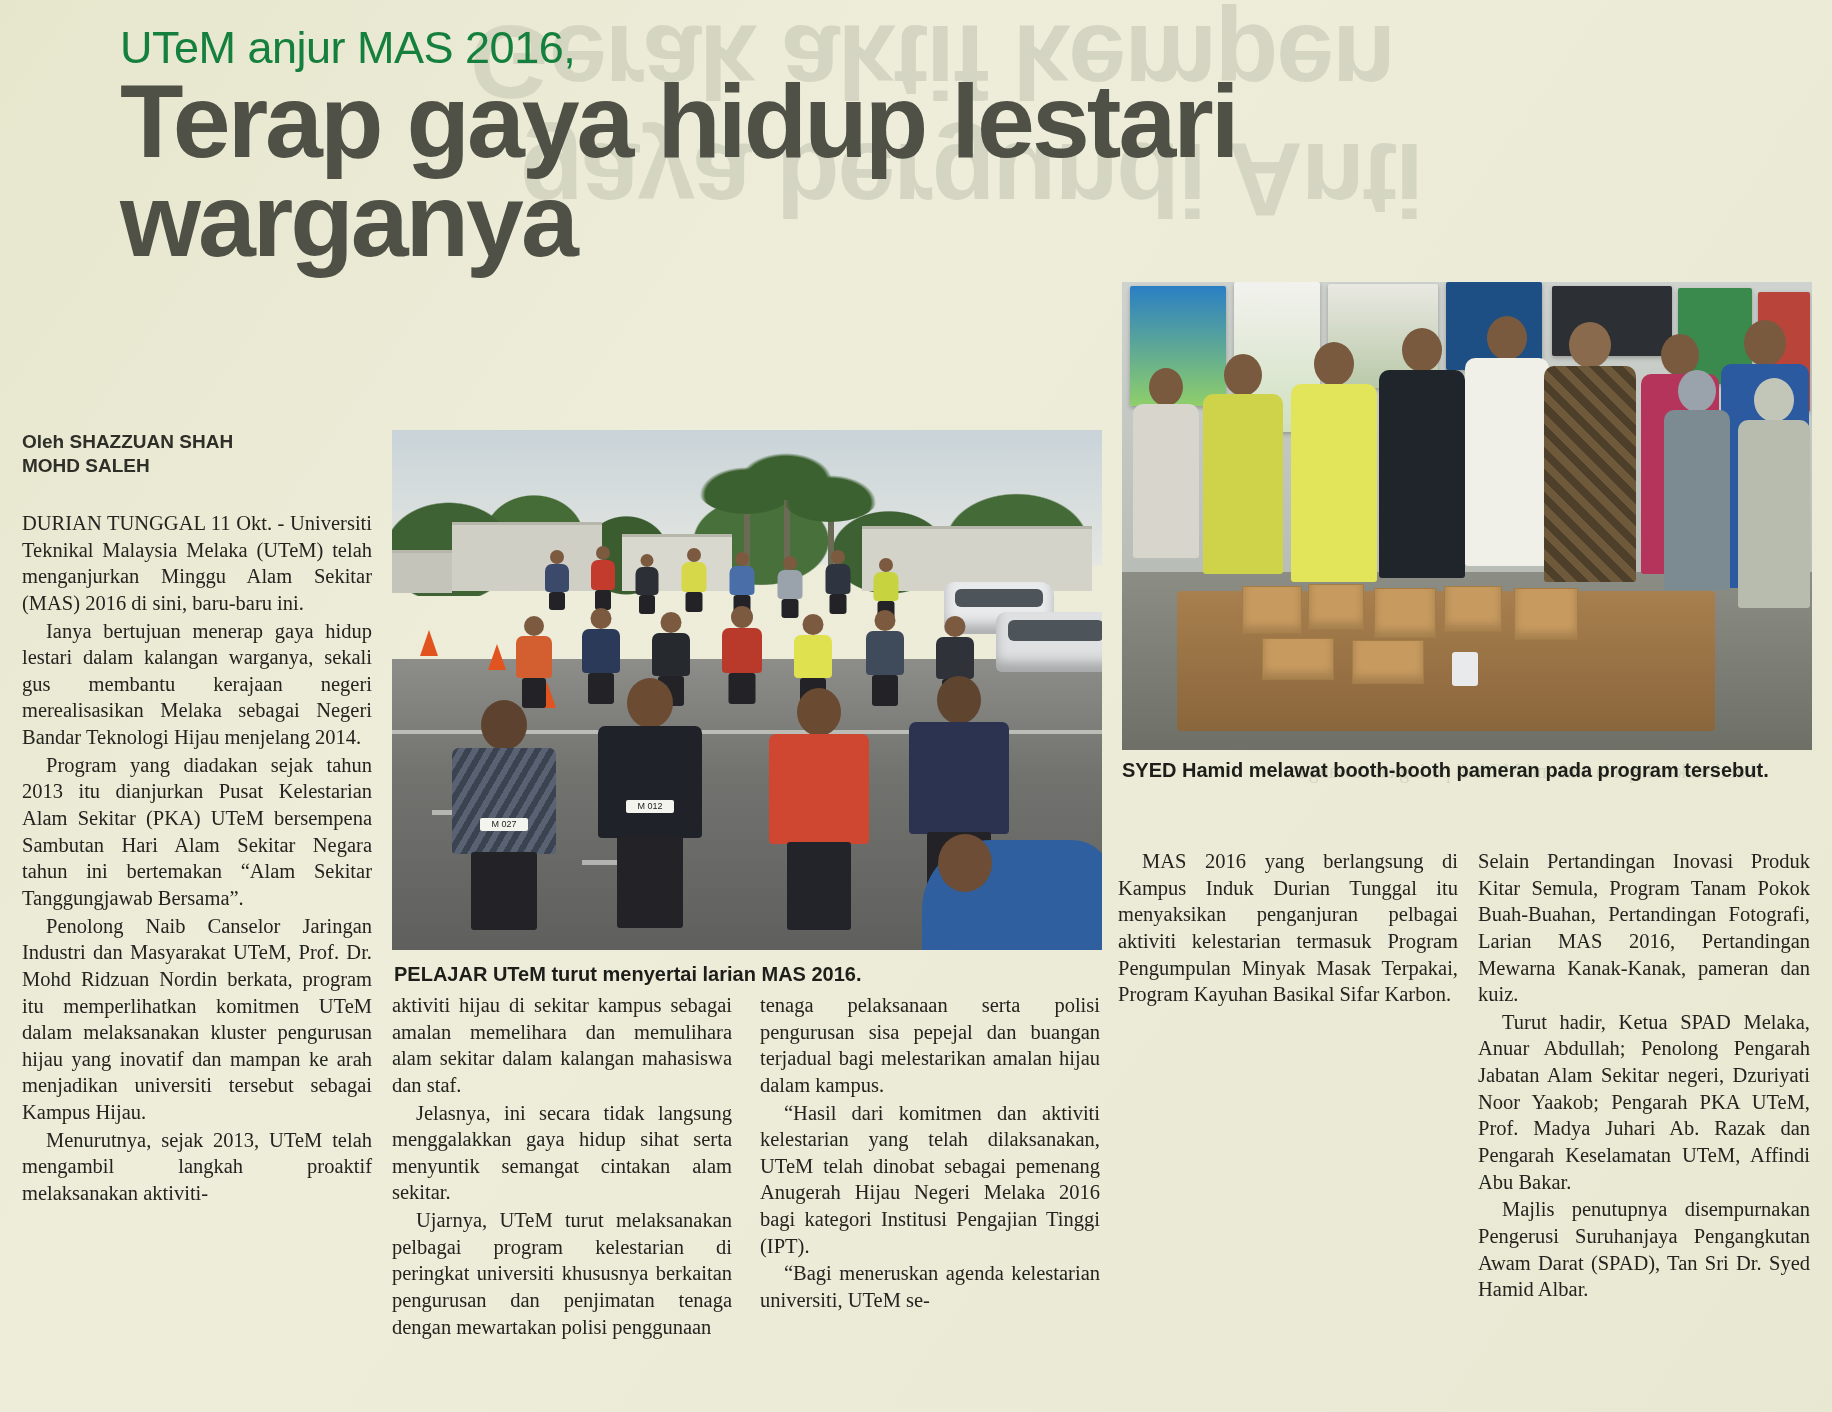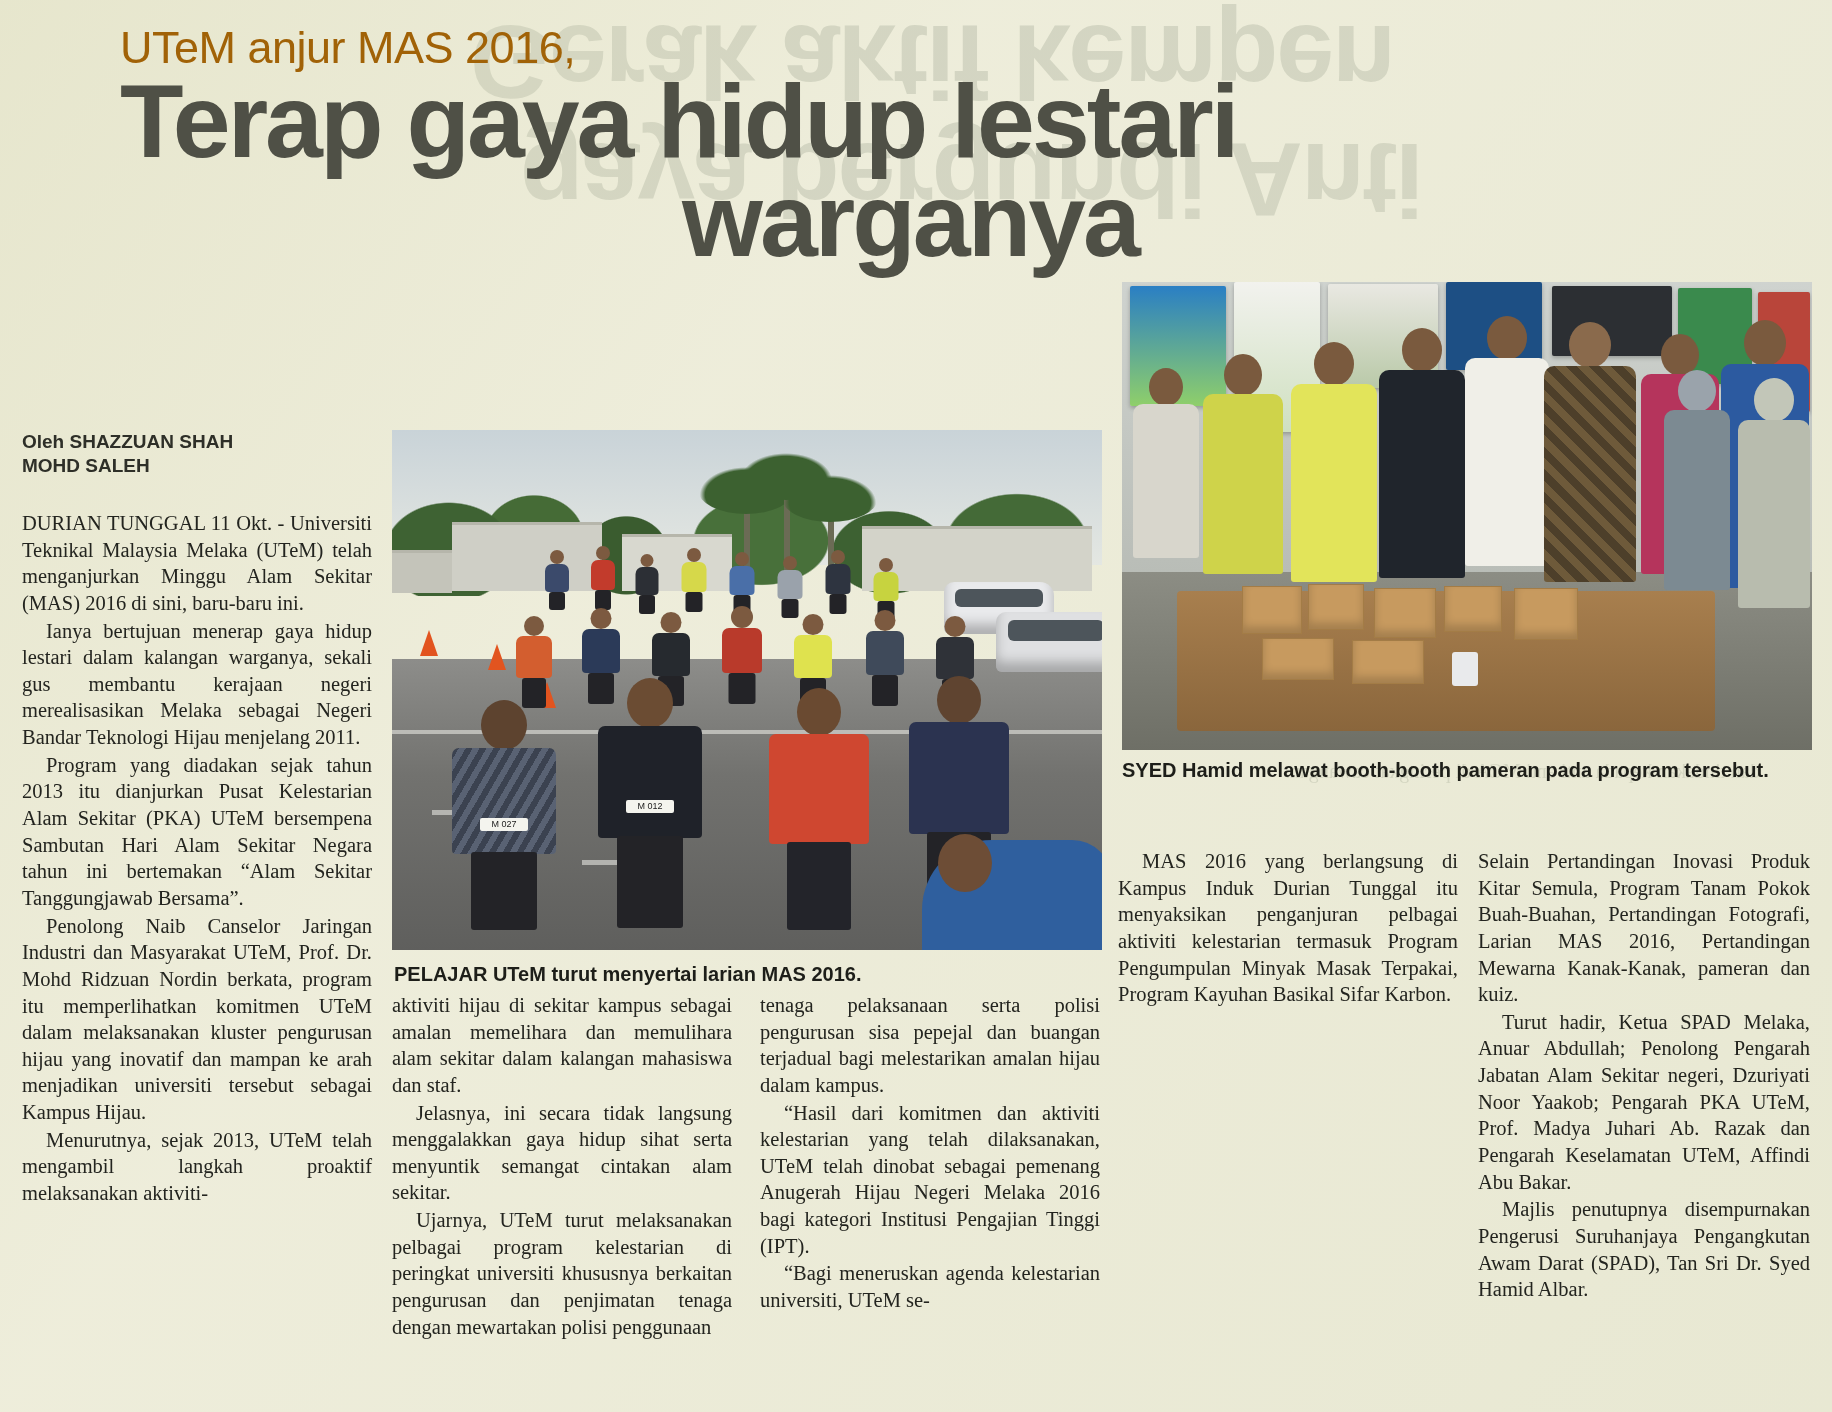--- a/index.html
+++ b/index.html
@@ -54,38 +54,38 @@
     color: rgba(120,130,110,0.33);
   }
 
   
   #kicker {
     position: absolute;
     left: 120px;
     top: 22px;
     font-family: "Liberation Sans", sans-serif;
     font-size: 45px;
-    color: #a16207;
+    color: #15803d;
     letter-spacing: -0.5px;
     z-index: 5;
   }
   #headline {
     position: absolute;
     left: 120px;
     top: 72px;
     width: 1580px;
     font-family: "Liberation Sans", sans-serif;
     font-weight: bold;
     font-size: 104px;
     line-height: 0.95;
     color: #4f5046;
     letter-spacing: -3px;
     z-index: 5;
   }
-  #headline .l2 { display: block; text-align: center; }
+  #headline .l2 { display: block; }
 
   
   #byline {
     position: absolute;
     left: 22px;
     top: 430px;
     width: 350px;
     font-family: "Liberation Sans", sans-serif;
     font-weight: bold;
     font-size: 19px;
@@ -455,21 +455,21 @@
     <div class="person" style="left:614px; top:96px; width:76px; height:230px;">
       <div class="head" style="top:0; width:40px; height:44px; background:#c2c6b8;"></div>
       <div class="body" style="top:42px; width:72px; height:188px; background:#b8bcae;"></div>
     </div>
   </div>
 
   <div id="cap-booth" class="caption">SYED Hamid melawat booth-booth pameran pada program tersebut.</div>
 
   <div id="col1" class="col">
     <p class="noindent">DURIAN TUNGGAL 11 Okt. - Universiti Teknikal Malaysia Melaka (UTeM) telah menganjurkan Minggu Alam Sekitar (MAS) 2016 di sini, baru-baru ini.</p>
-    <p>Ianya bertujuan menerap gaya hidup lestari dalam kalangan warganya, sekali gus membantu kerajaan negeri merealisasikan Melaka sebagai Negeri Bandar Teknologi Hijau menjelang 2011.</p>
+    <p>Ianya bertujuan menerap gaya hidup lestari dalam kalangan warganya, sekali gus membantu kerajaan negeri merealisasikan Melaka sebagai Negeri Bandar Teknologi Hijau menjelang 2014.</p>
     <p>Program yang diadakan sejak tahun 2013 itu dianjurkan Pusat Kelestarian Alam Sekitar (PKA) UTeM bersempena Sambutan Hari Alam Sekitar Negara tahun ini bertemakan “Alam Sekitar Tanggungjawab Bersama”.</p>
     <p>Penolong Naib Canselor Jaringan Industri dan Masyarakat UTeM, Prof. Dr. Mohd Ridzuan Nordin berkata, program itu memperlihatkan komitmen UTeM dalam melaksanakan kluster pengurusan hijau yang inovatif dan mampan ke arah menjadikan universiti tersebut sebagai Kampus Hijau.</p>
     <p>Menurutnya, sejak 2013, UTeM telah mengambil langkah proaktif melaksanakan aktiviti-</p>
   </div>
 
   <div id="col2" class="col">
     <p class="noindent">aktiviti hijau di sekitar kampus sebagai amalan memelihara dan memulihara alam sekitar dalam kalangan mahasiswa dan staf.</p>
     <p>Jelasnya, ini secara tidak langsung menggalakkan gaya hidup sihat serta menyuntik semangat cintakan alam sekitar.</p>
     <p>Ujarnya, UTeM turut melaksanakan pelbagai program kelestarian di peringkat universiti khususnya berkaitan pengurusan dan penjimatan tenaga dengan mewartakan polisi penggunaan</p>
   </div>

